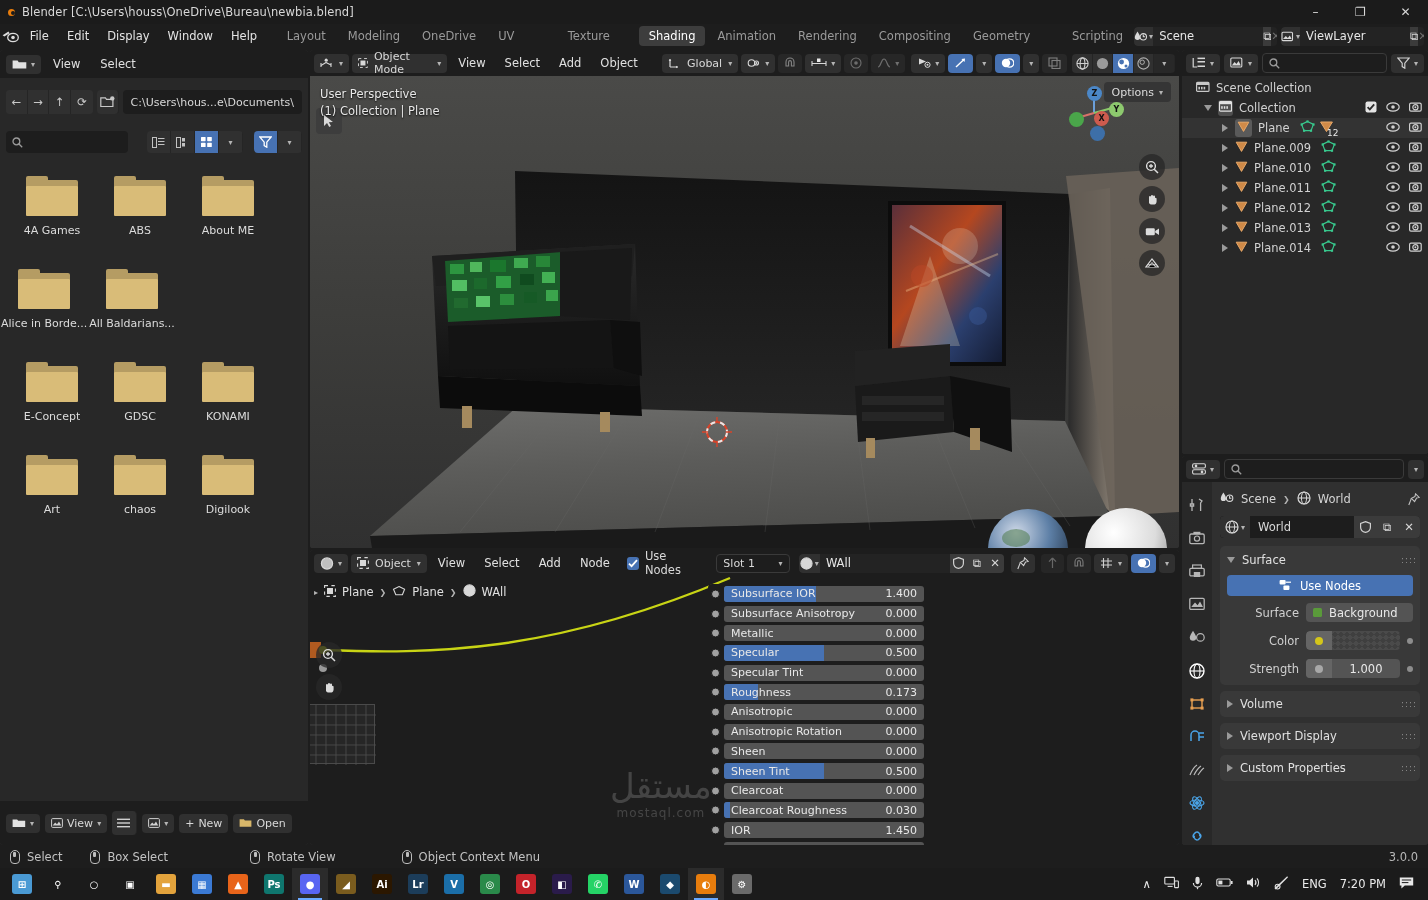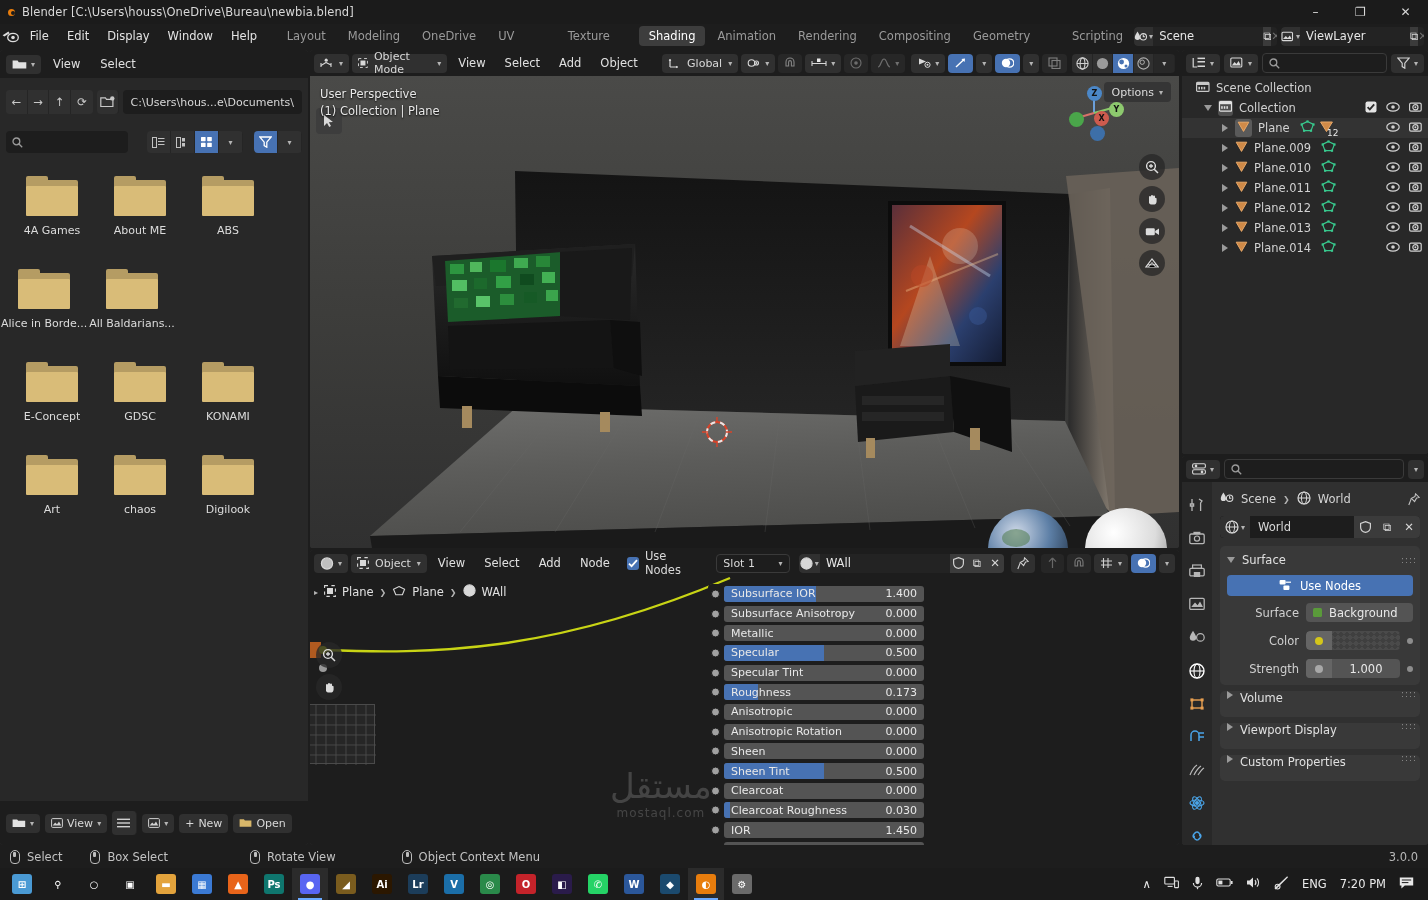--- a/index.html
+++ b/index.html
@@ -153,21 +153,21 @@
   .dotbtn { width:26px; height:19px; background:#656565; display:flex; align-items:center; justify-content:center;}
   .swatch { width:8px; height:8px; border-radius:50%; }
   .anim-dot { width:6px; height:6px; border-radius:50%; background:#8d8d8d; }
   .checker { flex:1; height:19px;
      background-image:linear-gradient(45deg,#4a4a4a 25%,transparent 25%),
        linear-gradient(-45deg,#4a4a4a 25%,transparent 25%),
        linear-gradient(45deg,transparent 75%,#4a4a4a 75%),
        linear-gradient(-45deg,transparent 75%,#4a4a4a 75%);
      background-size:6px 6px; background-color:#3f3f3f; }
   .collapse { background:#393939; border-radius:5px; margin-top:6px; height:26px; display:flex;
-     align-items:flex-start; padding:0 7px; gap:7px; font-size:11.5px; color:#e0e0e0; }
+     align-items:center; padding:0 7px; gap:7px; font-size:11.5px; color:#e0e0e0; }
 
   
   .statusbar { position:absolute; left:0; bottom:32px; width:1428px; height:23px; background:#1d1d1d;
      display:flex; align-items:center; padding:0 10px; gap:0; font-size:11.5px; color:#c2c2c2; }
   .sb-item { display:flex; align-items:center; gap:7px; }
   .mouse { width:10px; height:14px; border:1.3px solid #bdbdbd; border-radius:5px 5px 4px 4px;
      position:relative; flex:none;}
   .mouse i { position:absolute; width:3px; height:5px; background:#bdbdbd; border-radius:1px; }
   .ver { margin-left:auto; color:#b8b8b8; }
 
@@ -342,29 +342,29 @@
               <div class="body"></div>
             </div>
           <div class="fb-label">4A Games</div>
         </div>
         <div class="fb-cell">
           <div class="folder">
               <div class="tab"></div>
               <div class="tab2"></div>
               <div class="body"></div>
             </div>
-          <div class="fb-label">About ME</div>
+          <div class="fb-label">ABS</div>
         </div>
         <div class="fb-cell">
           <div class="folder">
               <div class="tab"></div>
               <div class="tab2"></div>
               <div class="body"></div>
             </div>
-          <div class="fb-label">ABS</div>
+          <div class="fb-label">About ME</div>
         </div>
       </div>
       <div class="fb-row" style="margin-top:16px">
         <div class="fb-cell">
           <div class="folder">
               <div class="tab"></div>
               <div class="tab2"></div>
               <div class="body"></div>
             </div>
           <div class="fb-label">Alice in Borde...</div>

